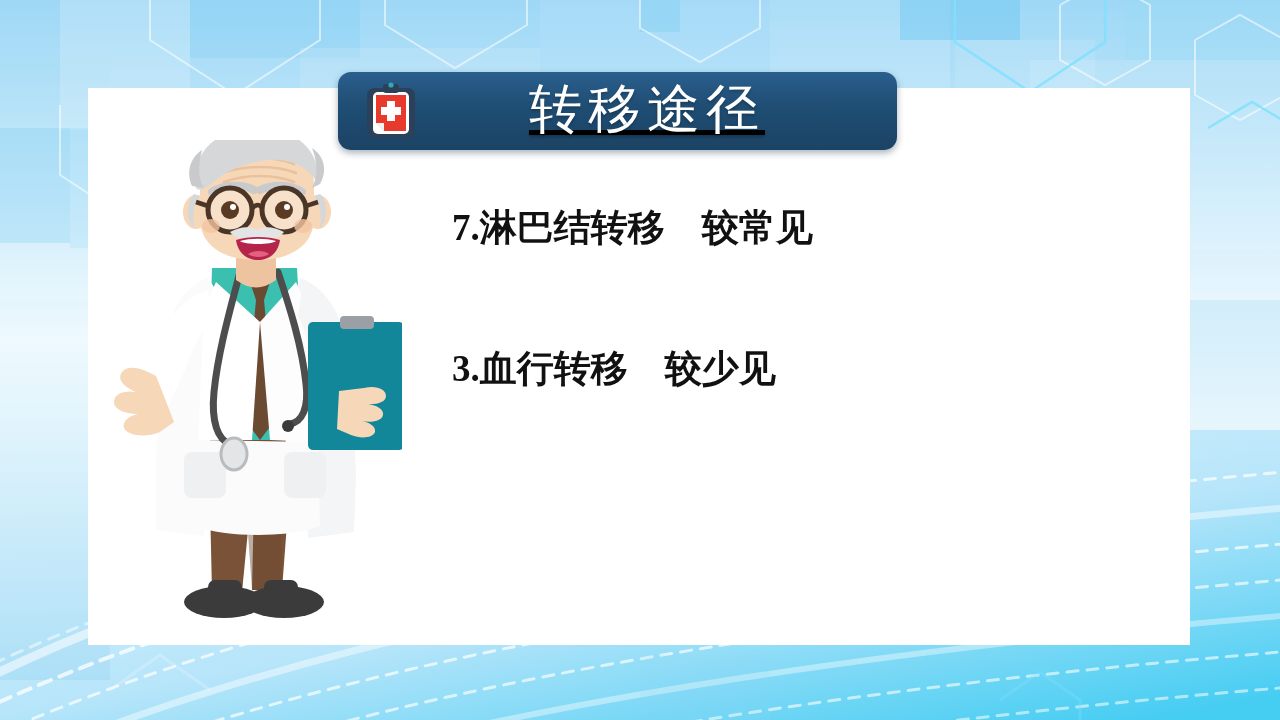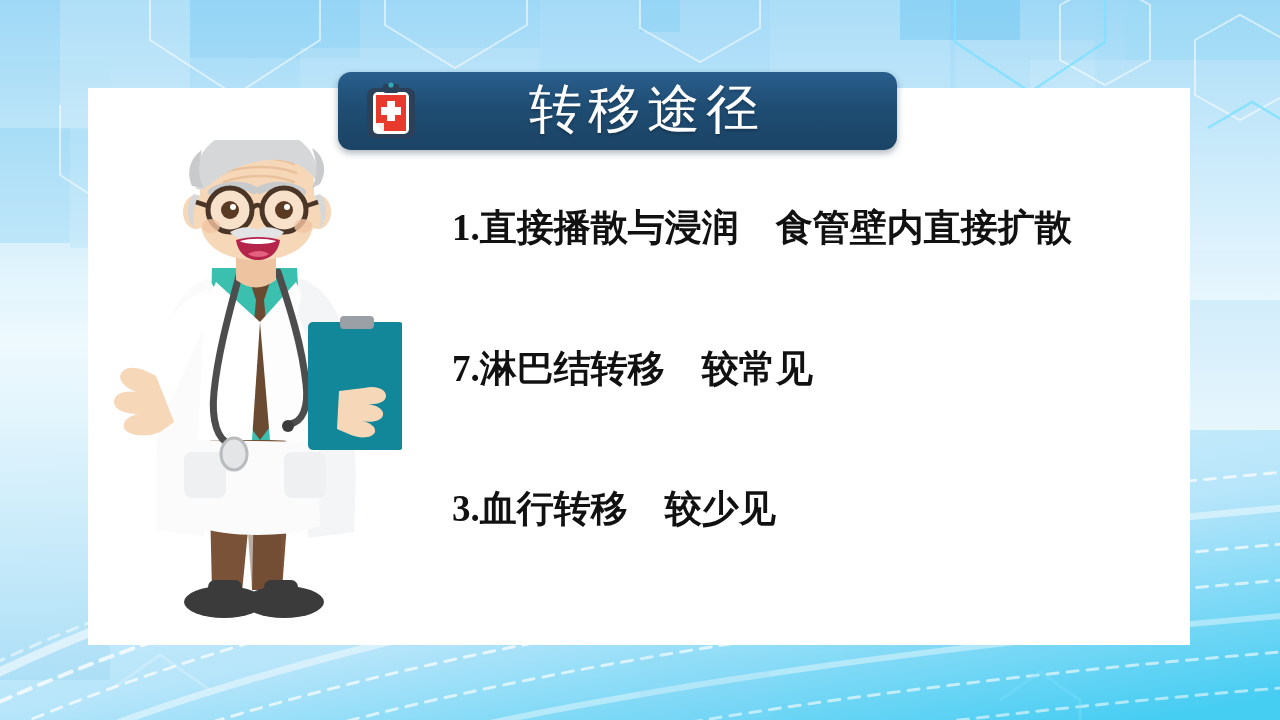--- a/index.html
+++ b/index.html
@@ -21,21 +21,21 @@
     position:absolute; left:88px; top:88px; width:1102px; height:557px;
     background:#ffffff;
   }
 
   
   #banner {
     position:absolute; left:338px; top:72px; width:559px; height:78px;
     background:linear-gradient(180deg,#2a5f8d 0%,#1f4d73 45%,#1b4365 100%);
     border-radius:13px;
     box-shadow:0 3px 7px rgba(10,35,60,.35);
-    display:flex; align-items:center;
+    display:flex; align-items:center;text-decoration:underline;
   }
   #banner-icon {
     position:relative; width:52px; height:58px; margin-left:27px; flex:0 0 auto;
   }
   #banner-title {
     flex:1; text-align:center; color:#ffffff;
     font-family:"Liberation Serif","DejaVu Serif",serif;
     font-size:53px; font-weight:400; letter-spacing:6px;
     line-height:1; padding-right:20px; padding-bottom:4px;
     text-shadow:0 2px 3px rgba(0,0,0,.25);
@@ -241,18 +241,17 @@
         <rect x="22" y="19" width="8" height="20" fill="#ffffff"></rect>
         <rect x="16" y="25" width="20" height="8" fill="#ffffff"></rect>
         <rect x="18" y="2" width="16" height="9" rx="3" fill="#2b4159"></rect>
         <circle cx="26" cy="3" r="2.6" fill="#2fa8b8"></circle>
       </svg>
     </div>
     <div id="banner-title">转移途径</div>
   </div>
 
   <div id="bullets">
-    <div class="bullet">1.直接播散与浸润　食管壁内直接扩散</div>
     <div class="bullet">7.淋巴结转移　较常见</div>
     <div class="bullet">3.血行转移　较少见</div>
   </div>
 
 </div>
 
 </body></html>

